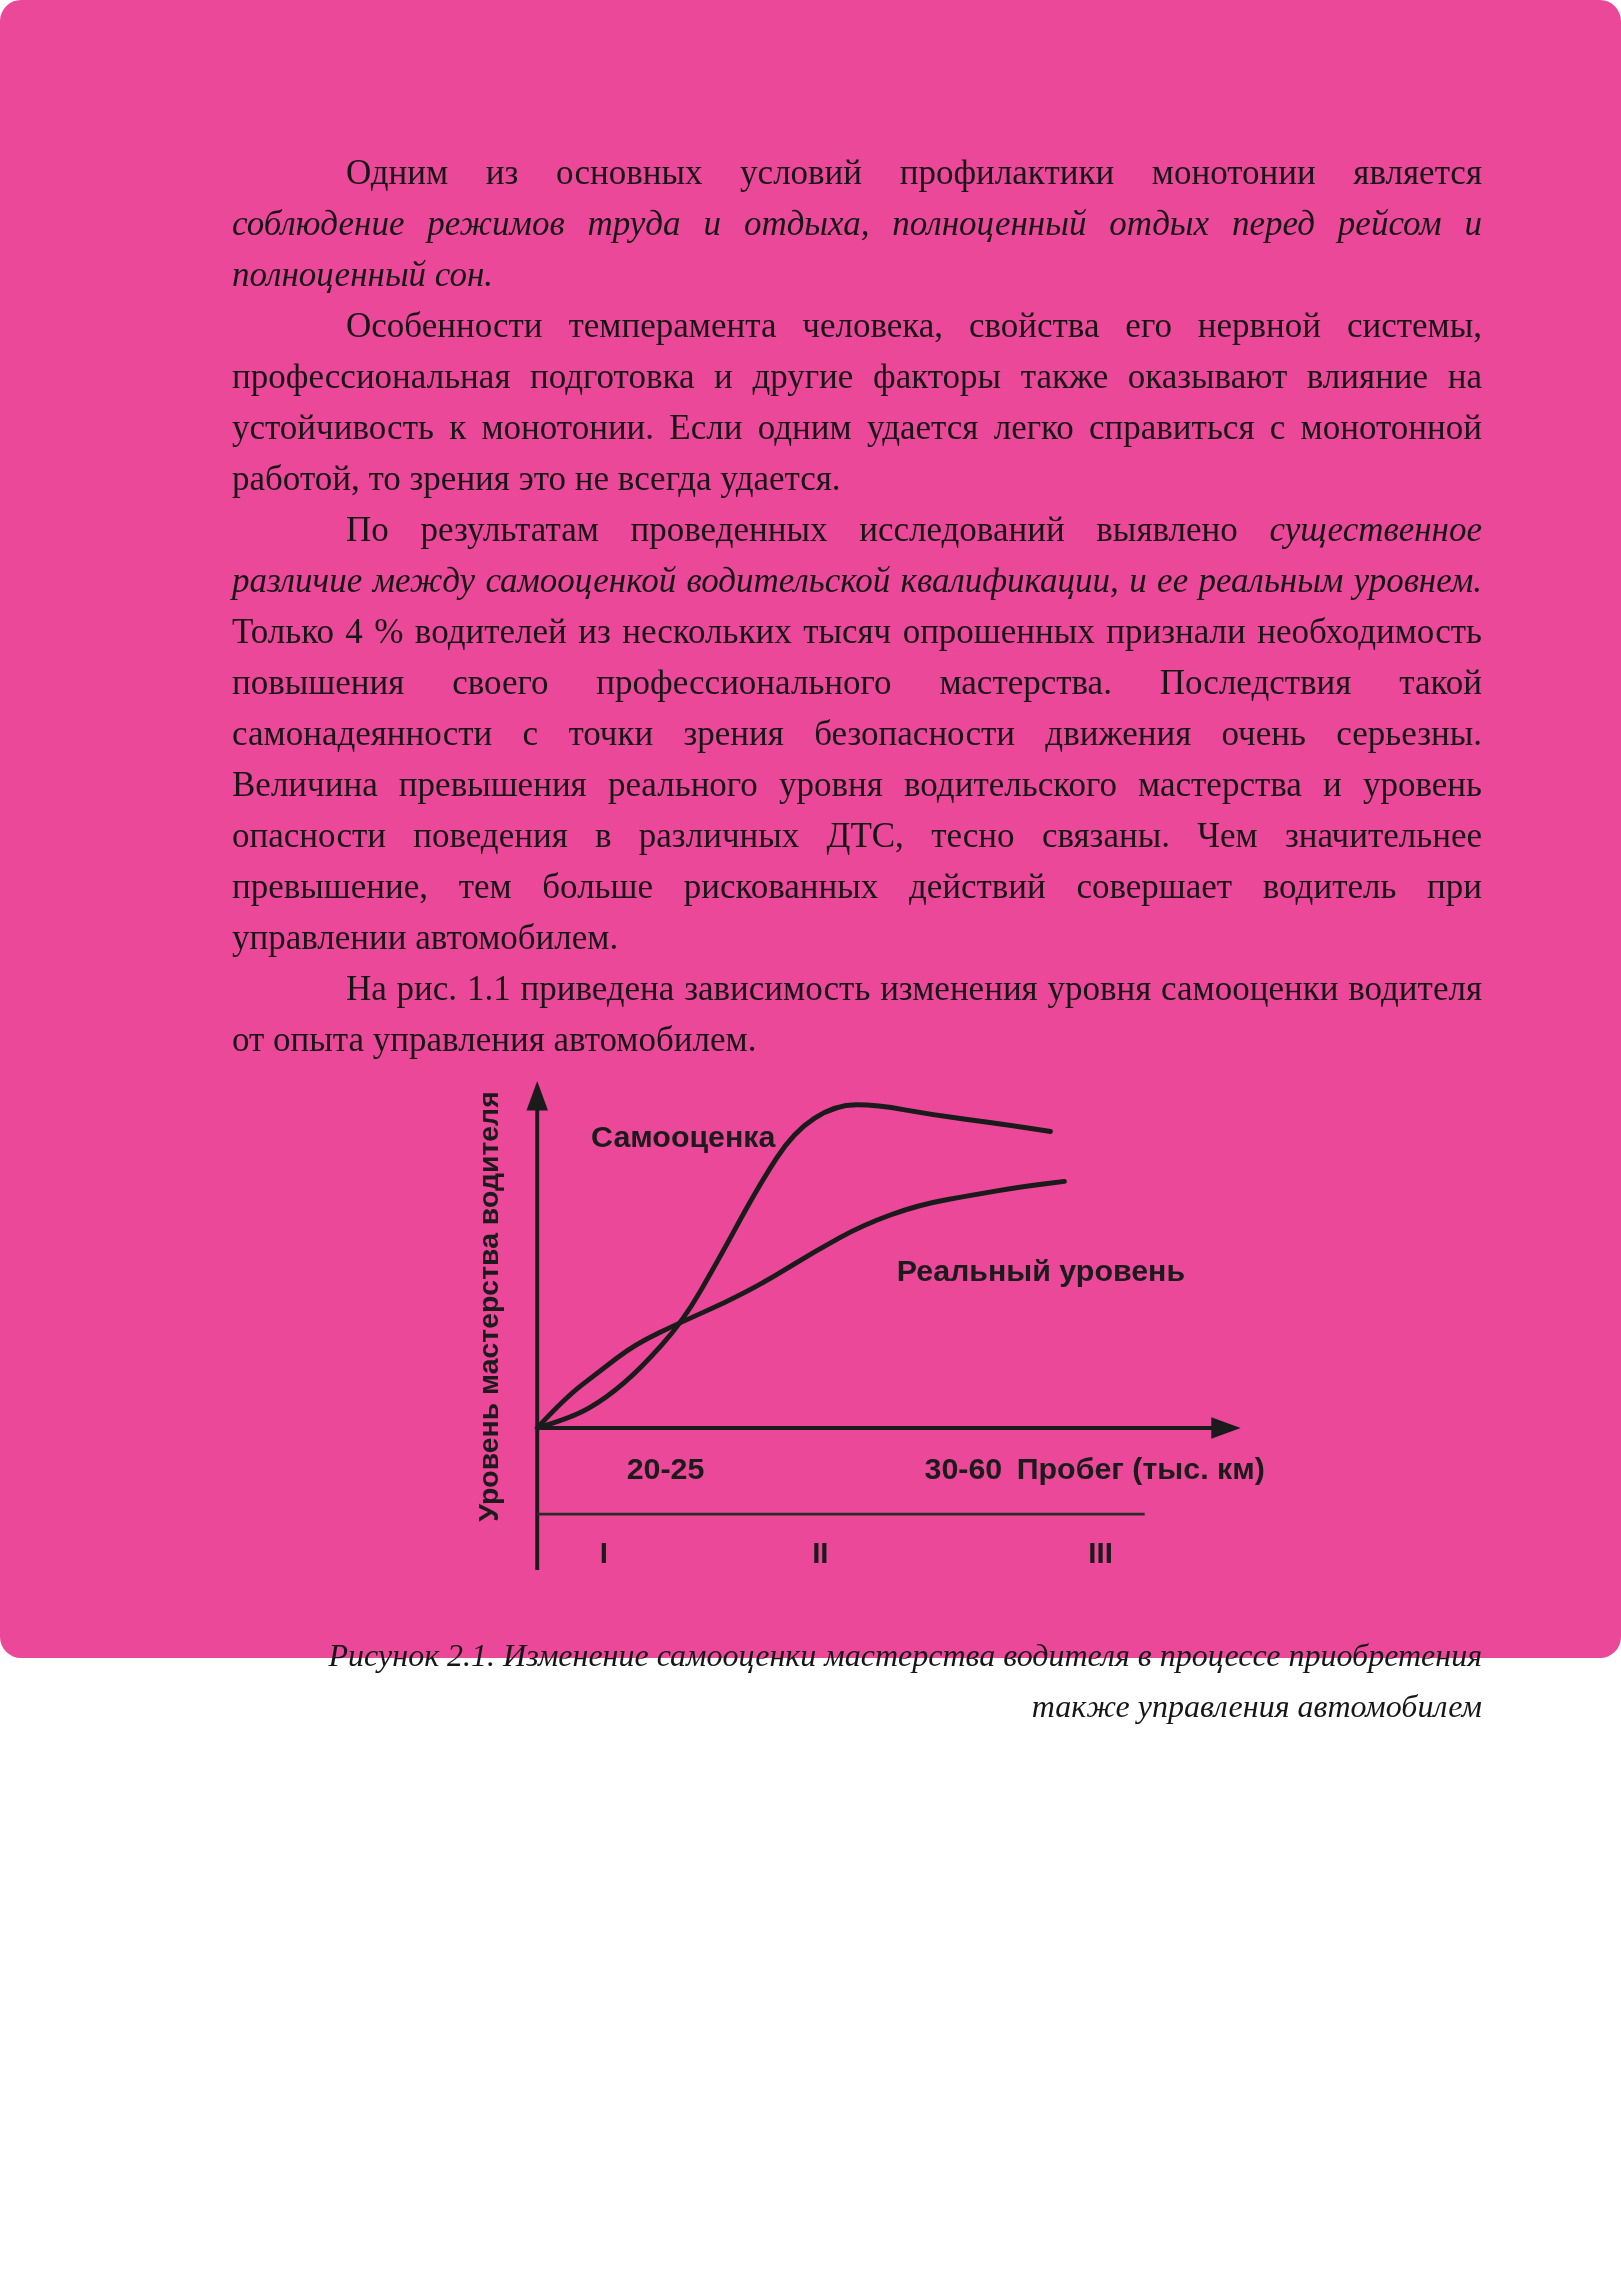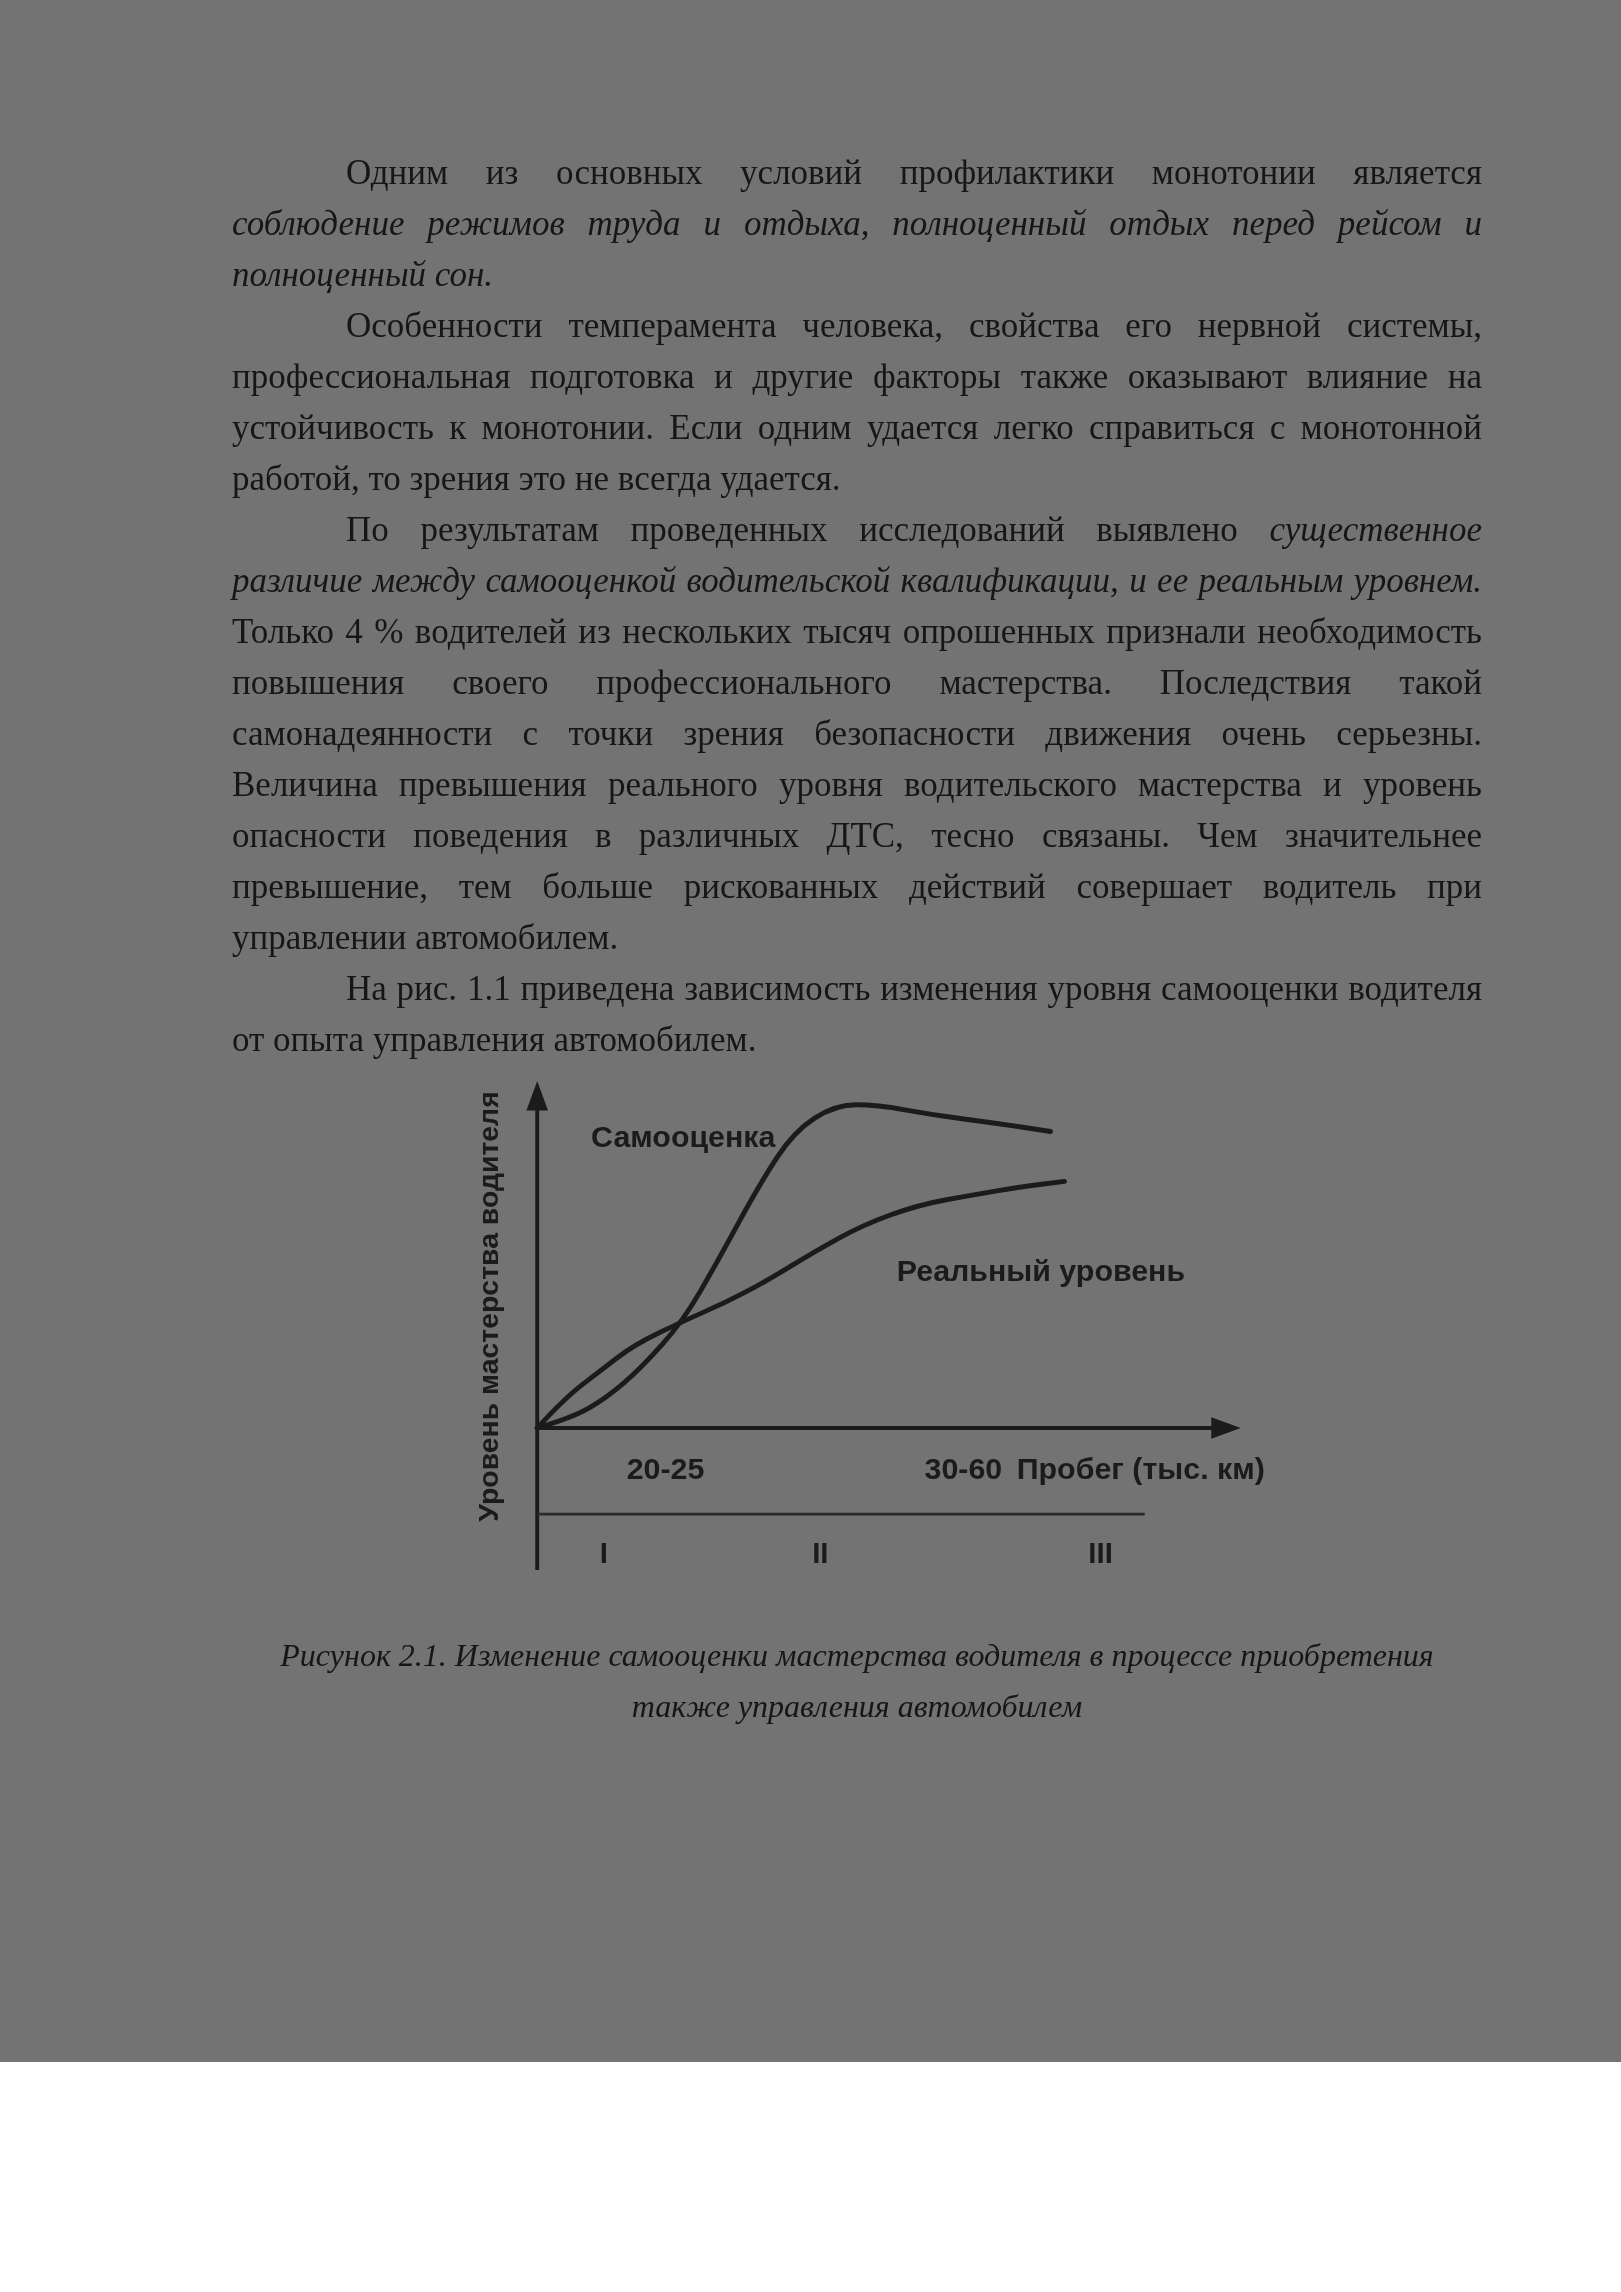--- a/index.html
+++ b/index.html
@@ -10,23 +10,24 @@
   body {
     width: 1621px;
     height: 2293px;
     color: #161616;
     font-family: "Liberation Serif", serif;
     overflow: hidden;
   }
   .page {
     box-sizing: border-box;
     width: 1621px;
-    height: 2062px;
+    height: 1658px;
     padding: 147px 139px 0 232px;
-    background: #737373;
+    background: #ec4899;
+    border-radius: 21px;
   }
   p.body-par {
     margin: 0;
     font-size: 35px;
     line-height: 51px;
     text-align: justify;
     text-indent: 114px;
     color: #161616;
   }
   .italic { font-style: italic; }
@@ -57,21 +58,21 @@
     font-weight: bold;
     fill: #1b1b1b;
   }
   .lbl-series { font-size: 31px; }
   .lbl-tick { font-size: 31px; }
   .lbl-axis { font-size: 31px; }
   .lbl-zone { font-size: 30px; }
   .lbl-yaxis { font-size: 29px; }
   .figure-caption {
     margin-top: 47px;
-    text-align: center;
+    text-align: right;
     font-style: italic;
     font-size: 32px;
     line-height: 51px;
     color: #161616;
   }
   .closing-par { margin-top: 51px; }
 </style>
 </head>
 <body>
 

